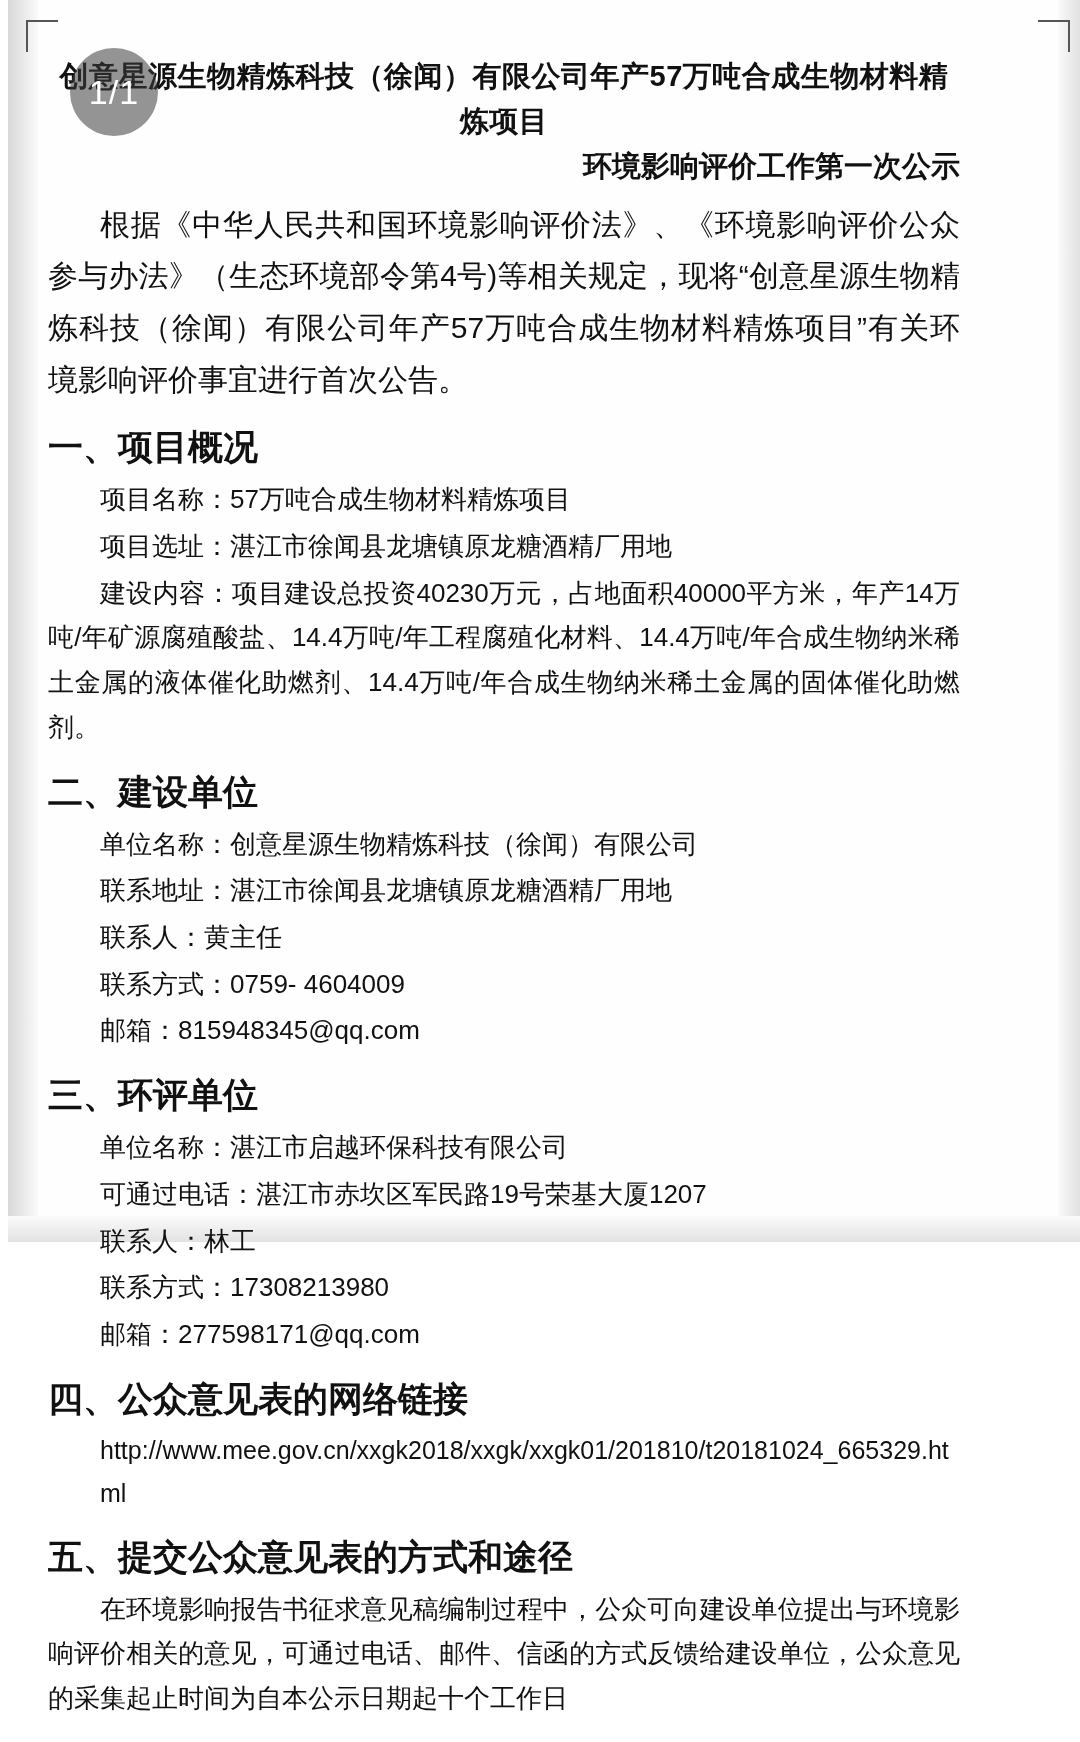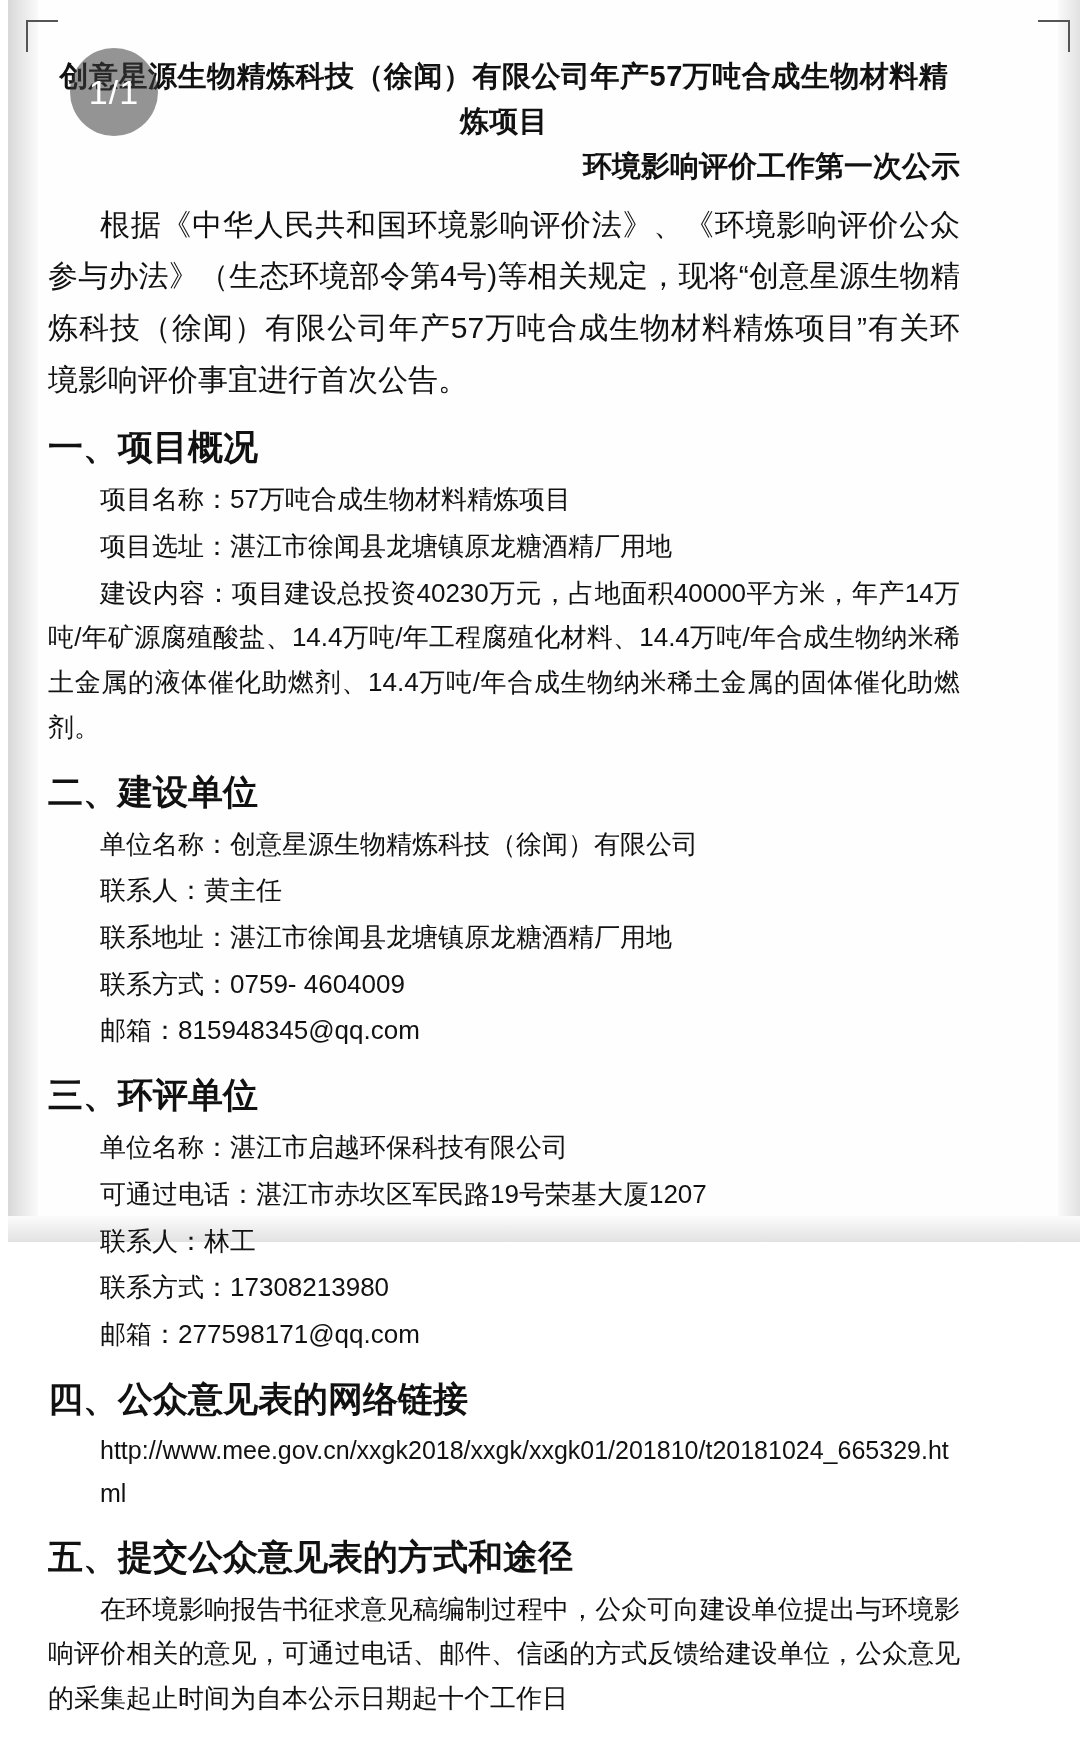--- a/index.html
+++ b/index.html
@@ -166,22 +166,22 @@
 
     <p class="para">根据《中华人民共和国环境影响评价法》、《环境影响评价公众参与办法》（生态环境部令第4号)等相关规定，现将“创意星源生物精炼科技（徐闻）有限公司年产57万吨合成生物材料精炼项目”有关环境影响评价事宜进行首次公告。</p>
 
     <h2 class="section">一、项目概况</h2>
     <div class="field">项目名称：57万吨合成生物材料精炼项目</div>
     <div class="field">项目选址：湛江市徐闻县龙塘镇原龙糖酒精厂用地</div>
     <div class="field-block">建设内容：项目建设总投资40230万元，占地面积40000平方米，年产14万吨/年矿源腐殖酸盐、14.4万吨/年工程腐殖化材料、14.4万吨/年合成生物纳米稀土金属的液体催化助燃剂、14.4万吨/年合成生物纳米稀土金属的固体催化助燃剂。</div>
 
     <h2 class="section">二、建设单位</h2>
     <div class="field">单位名称：创意星源生物精炼科技（徐闻）有限公司</div>
+    <div class="field">联系地址：湛江市徐闻县龙塘镇原龙糖酒精厂用地</div>
     <div class="field">联系人：黄主任</div>
-    <div class="field">联系地址：湛江市徐闻县龙塘镇原龙糖酒精厂用地</div>
     <div class="field">联系方式：0759- 4604009</div>
     <div class="field">邮箱：815948345@qq.com</div>
 
     <h2 class="section">三、环评单位</h2>
     <div class="field">单位名称：湛江市启越环保科技有限公司</div>
     <div class="field">可通过电话：湛江市赤坎区军民路19号荣基大厦1207</div>
     <div class="field">联系人：林工</div>
     <div class="field">联系方式：17308213980</div>
     <div class="field">邮箱：277598171@qq.com</div>
 

